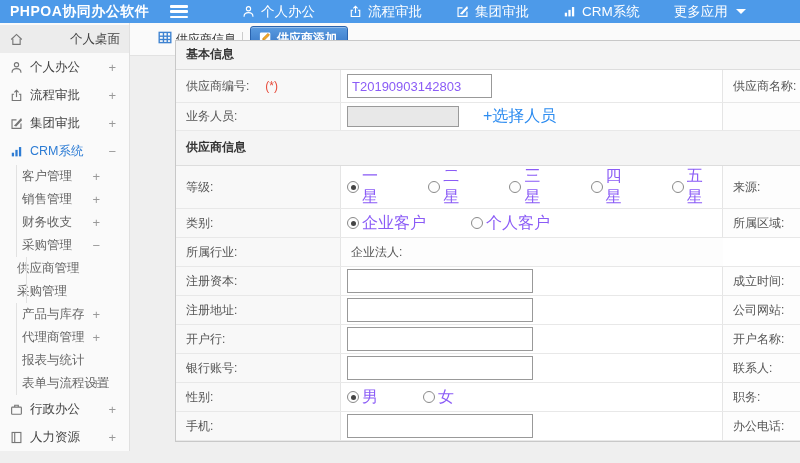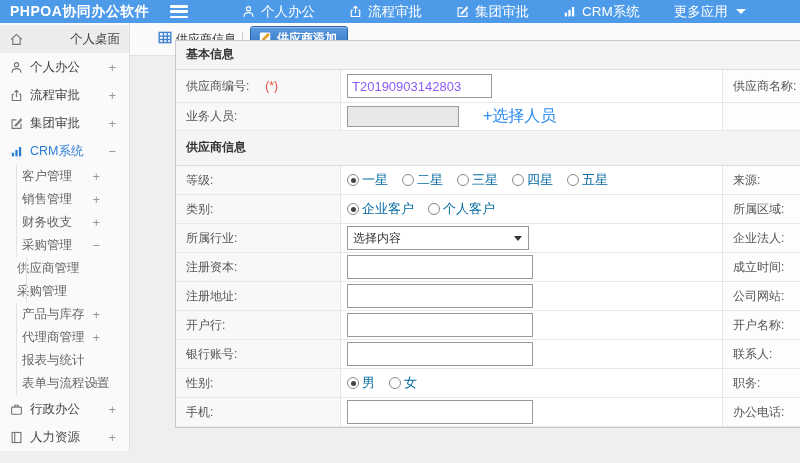--- a/index.html
+++ b/index.html
@@ -54,21 +54,21 @@
   .fcell { padding-left:6px; border-right:1px solid #e5e5e5; background:#fff; }
   .rcell { background:#fdfdfd; padding-left:10px; font-size:12px; color:#555; border-right:none; }
   .req { color:#e74c3c; margin-left:4px; font-size:12px; }
   .t-input { height:24px; border:1px solid #999; background:#fff; font-size:13px; color:#8b5cf6; padding:0 4px; font-family:inherit; }
   .t-input.w145 { width:145px; }
   .t-input.w186 { width:186px; }
   .d-input { height:21px; width:112px; border:1px solid #9a9a9a; background:#e8e8e8; }
   .sel { position:relative; width:182px; height:24px; border:1px solid #999; background:#fff; font-size:12px; color:#333; display:flex; align-items:center; padding-left:5px; cursor:pointer; }
   .sel .sel-caret { position:absolute; right:6px; top:9px; width:0; height:0; border-left:4px solid transparent; border-right:4px solid transparent; border-top:5px solid #333; }
   .link { color:#2d8cf0; font-size:16px; margin-left:24px; cursor:pointer; text-decoration:none; }
-  .radio-group { display:flex; align-items:center; font-size:13px; color:#0369a1; }
+  .radio-group { display:flex; align-items:center; font-size:16px; color:#8b5cf6;gap:31px; }
   .radio-opt { display:flex; align-items:center; margin-right:14px; }
   .rdot { width:12px; height:12px; border:1px solid #8a8a8a; border-radius:50%; background:#fdfdfd; margin-right:3px; position:relative; cursor:pointer; flex:0 0 auto; }
   .rdot.on::after { content:""; position:absolute; left:2.5px; top:2.5px; width:5px; height:5px; border-radius:50%; background:#444; }
 </style>
 </head>
 <body>
 
 <header class="topbar">
   <div class="logo">PHPOA协同办公软件</div>
   <div class="hamburger">
@@ -332,26 +332,20 @@
             </div>
           </div>
           <div class="cell lcell rcell">
             <span>所属区域:</span>
           </div>
         </div>
         <div class="frow">
           <div class="cell lcell">
             <span>所属行业:</span>
           </div>
-          <div class="cell fcell">
-            <div class="sel">
-              <span>选择内容</span>
-              <span class="sel-caret"></span>
-            </div>
-          </div>
           <div class="cell lcell rcell">
             <span>企业法人:</span>
           </div>
         </div>
         <div class="frow">
           <div class="cell lcell">
             <span>注册资本:</span>
           </div>
           <div class="cell fcell">
             <input class="t-input w186" style="">

